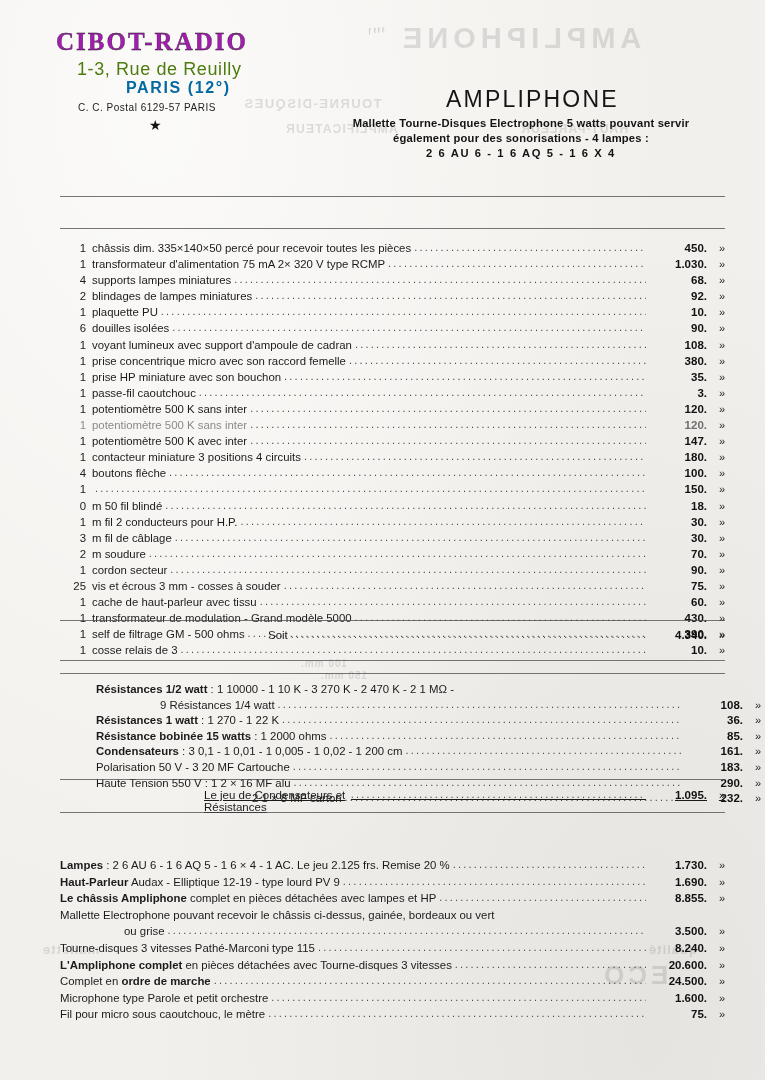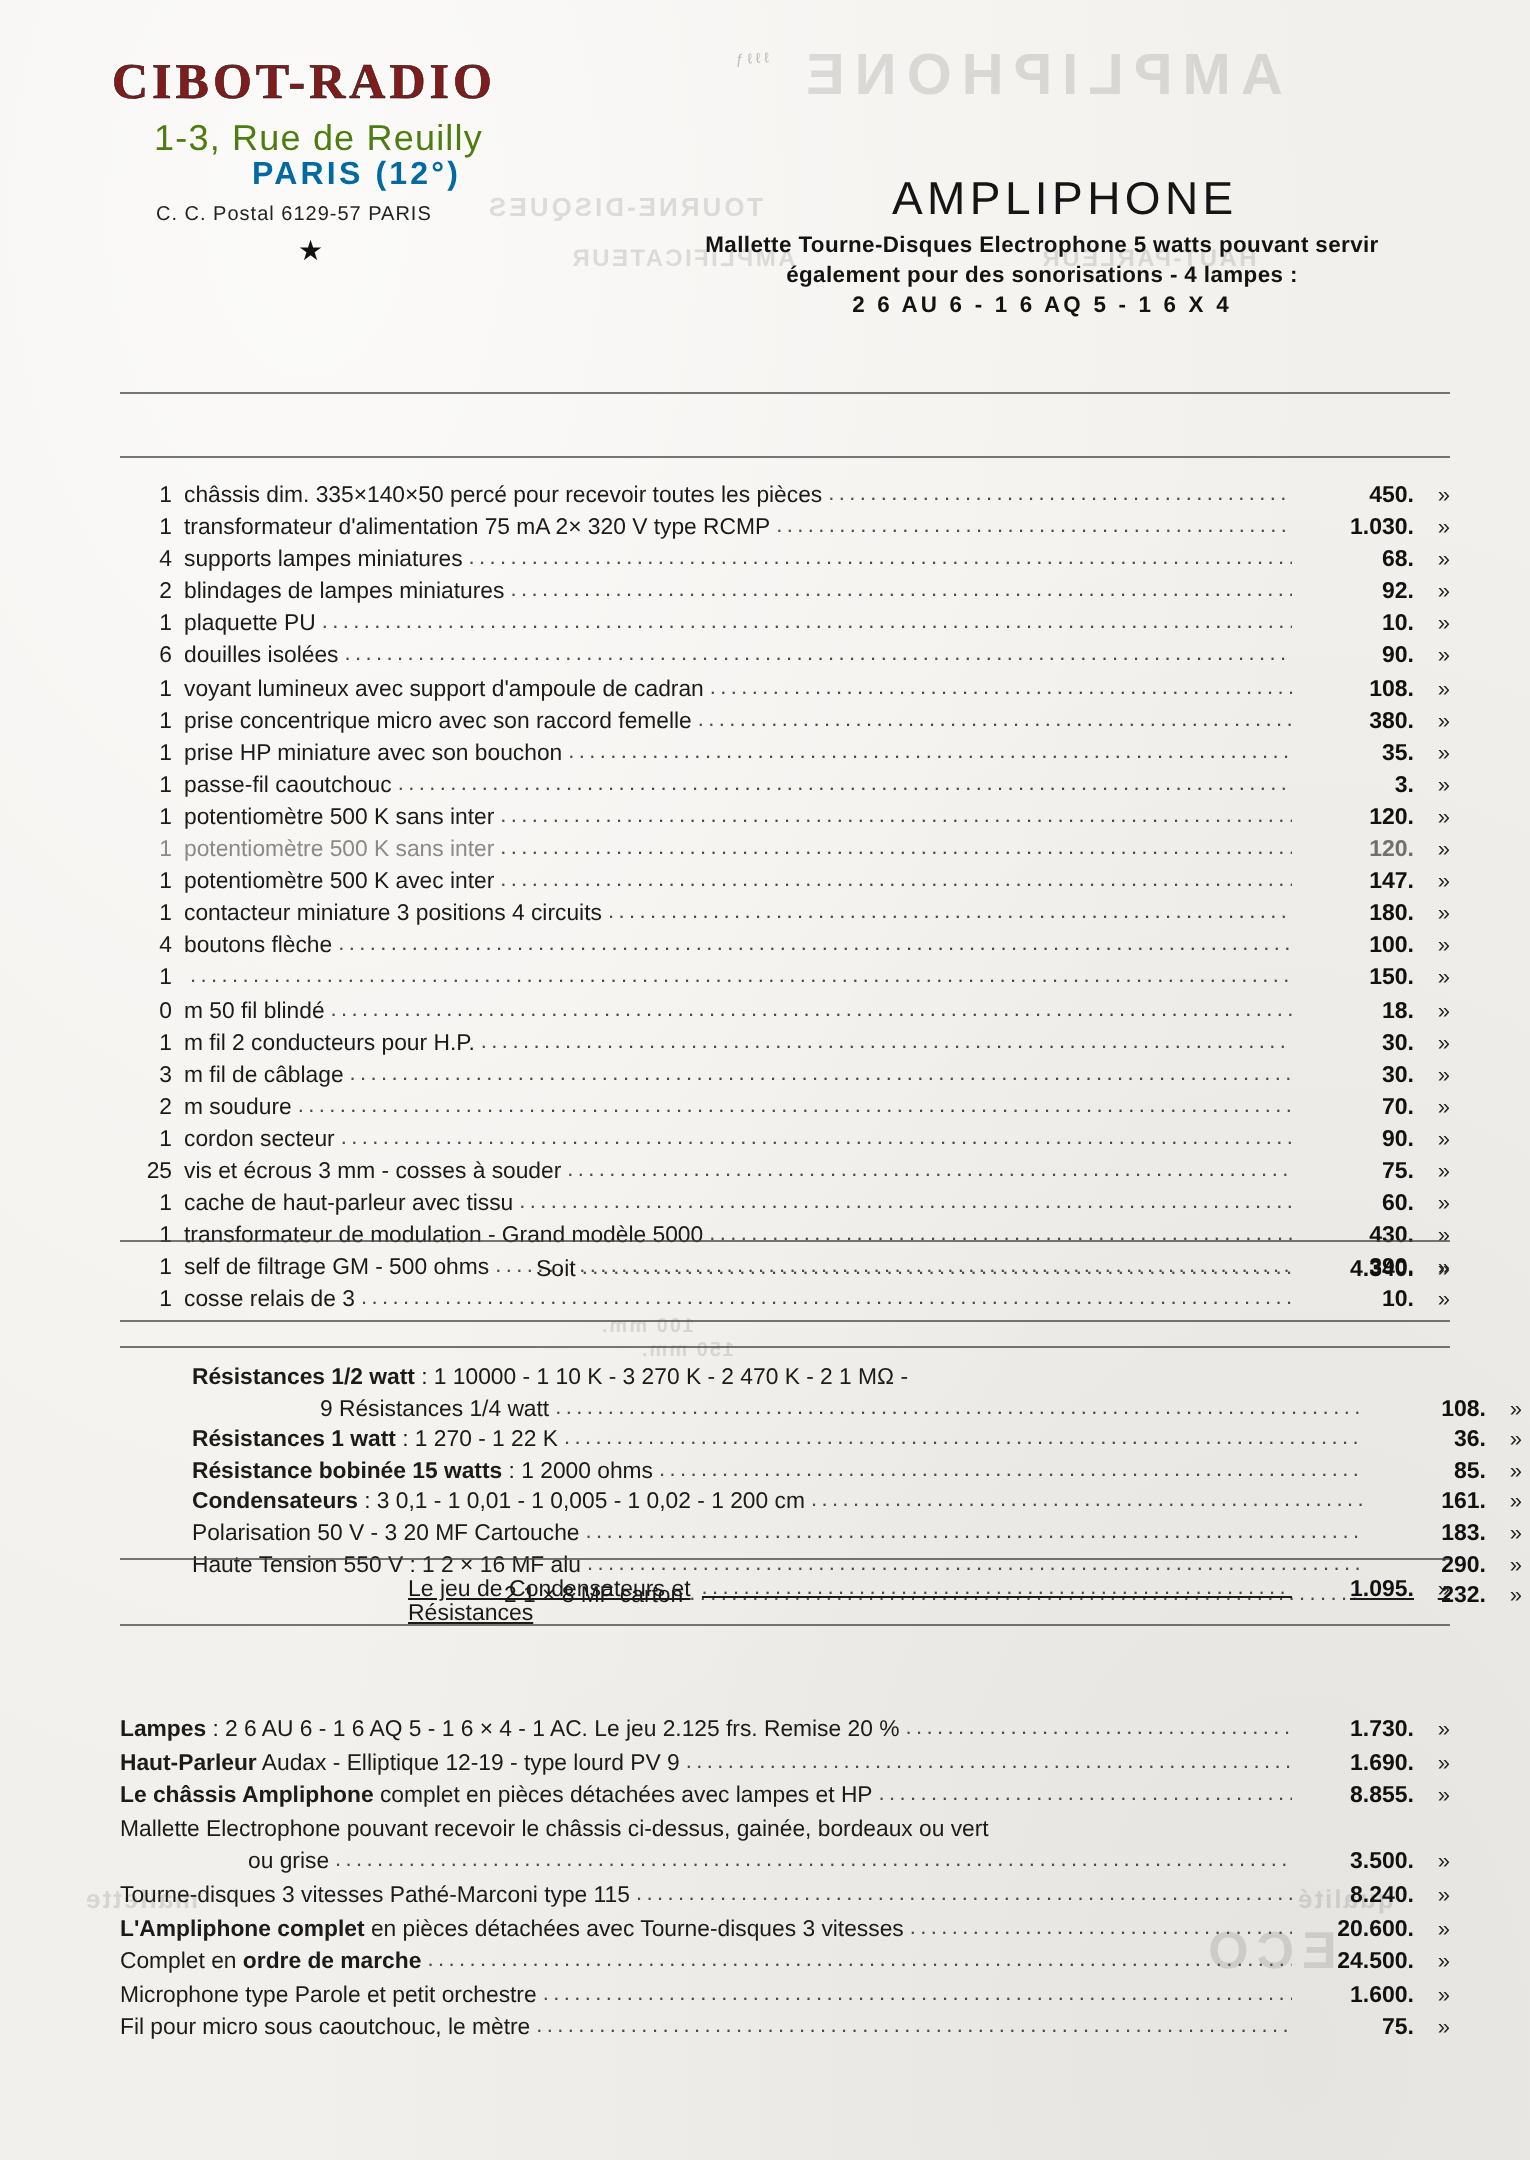--- a/index.html
+++ b/index.html
@@ -79,21 +79,21 @@
 
   
   .brand {
     position: absolute;
     top: 28px;
     left: 56px;
     font-family: "Liberation Serif", serif;
     font-weight: bold;
     font-size: 25px;
     letter-spacing: 2px;
-    color: #7f1d1d;
+    color: #a21caf;
     -webkit-text-stroke: 0.3px #141414;
   }
   .addr1 {
     position: absolute;
     top: 59px;
     left: 77px;
     font-size: 18px;
     letter-spacing: 0.6px;
     color: #4d7c0f;
   }

